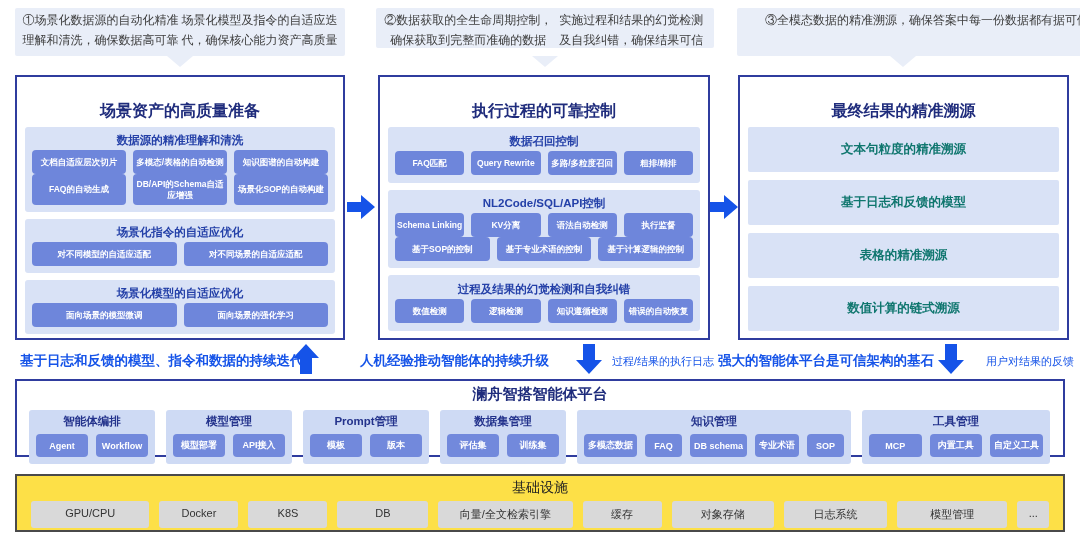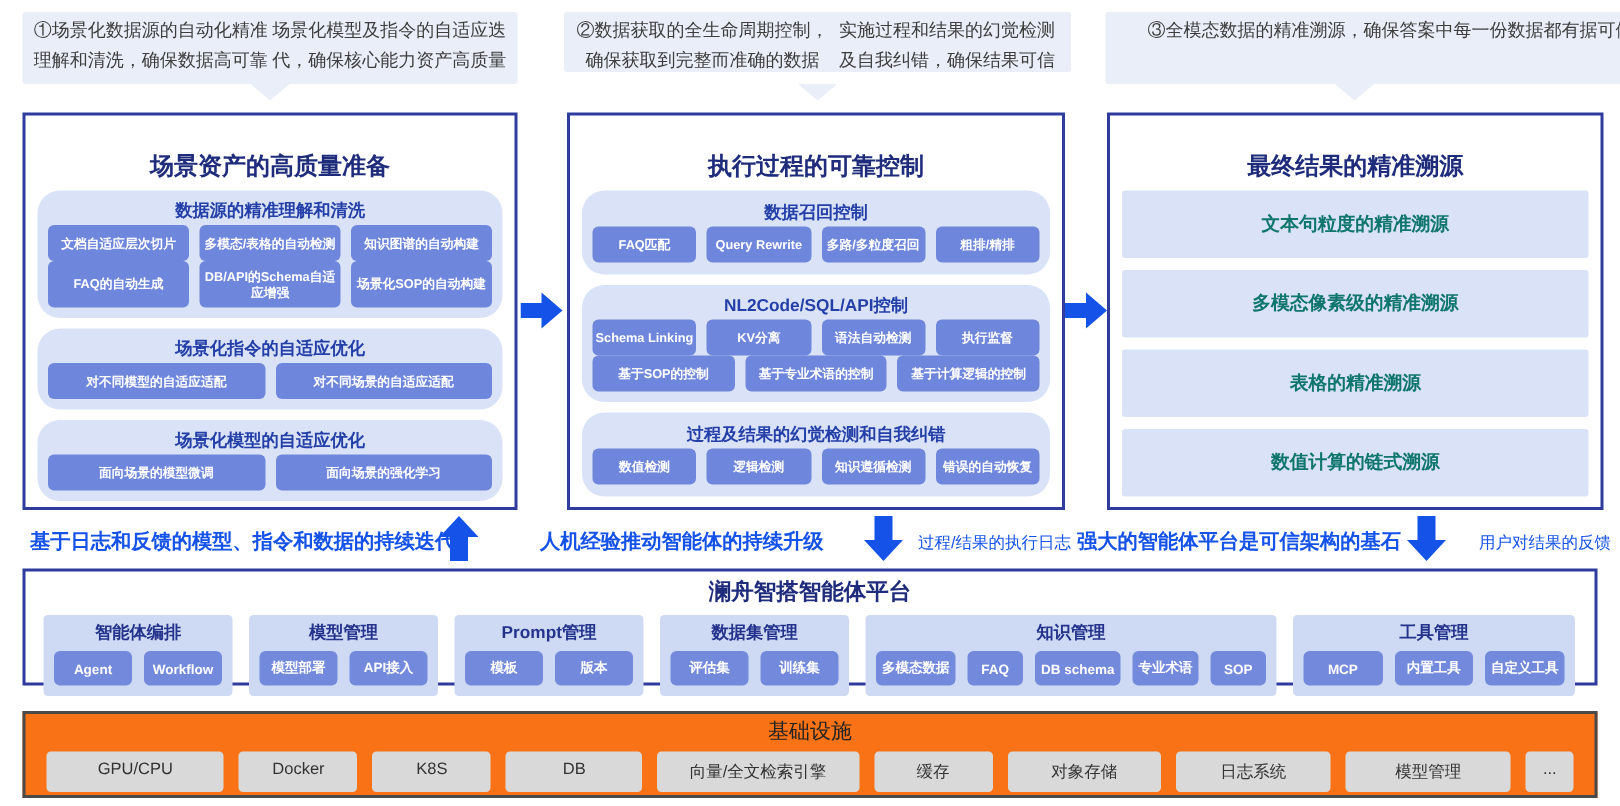--- a/index.html
+++ b/index.html
@@ -31,21 +31,21 @@
     display:flex; flex-direction:column;
   }
   .col1 { left:15px;  width:330px; }
   .col2 { left:378px; width:332px; }
   .col3 { left:738px; width:331px; }
   .col-title {
     text-align:center; color:#1F2C7C; font-weight:bold;
     font-size:16px; padding:3px 0 5px; flex:0 0 auto;
   }
   .section {
-    background:#D9E2F6; border-radius:15px; padding:4px 7px 7px;
+    background:#D9E2F6; border-radius:3px; padding:4px 7px 7px;
     margin-bottom:7px; flex:1; display:flex; flex-direction:column;
     justify-content:space-evenly;
   }
   .section:last-child { margin-bottom:0; }
   .section-title {
     text-align:center; color:#2440A8; font-weight:bold; font-size:11.5px;
     padding:2px 0;
   }
   .btn-row { display:flex; gap:7px; }
   .btn {
@@ -82,21 +82,21 @@
   .group-btns { display:flex; gap:8px; justify-content:center; flex:1; }
   .gbtn {
     background:#7289DC; color:#fff; font-size:9px; font-weight:bold;
     border-radius:4px; flex:1; display:flex; align-items:center; justify-content:center;
     padding:5px 4px; white-space:nowrap;
   }
 
   
   .infra {
     position:absolute; left:15px; top:474px; width:1050px; height:58px;
-    border:2px solid #4a4a4a; background:#f97316;
+    border:2px solid #4a4a4a; background:#fde047;
   }
   .infra-title { text-align:center; color:#222; font-size:14px; margin-top:3px; }
   .infra-items { display:flex; gap:10px; padding:4px 14px 0; }
   .ibtn {
     background:#D9D9D9; color:#333; font-size:11px; text-align:center;
     padding:6px 0; border-radius:3px; white-space:nowrap;
   }
 </style>
 </head>
 <body>
@@ -190,21 +190,21 @@
   </div>
 
   <svg class="abs" style="left:710px; top:193px;" width="29" height="28">
     <polygon points="0,9 14,9 14,2 28,14 14,26 14,19 0,19" fill="#1553E8"></polygon>
   </svg>
 
   <div class="col col3">
     <div class="col-title">最终结果的精准溯源</div>
     <div class="trace-list">
       <div class="trace-item">文本句粒度的精准溯源</div>
-      <div class="trace-item">多模态像素级的精准溯源</div>
+      <div class="trace-item">基于日志和反馈的模型</div>
       <div class="trace-item">表格的精准溯源</div>
       <div class="trace-item">数值计算的链式溯源</div>
     </div>
   </div>
 
   <div class="fb-text" style="left:20px;">基于日志和反馈的模型、指令和数据的持续迭代</div>
   <svg class="abs" style="left:293px; top:344px;" width="26" height="30">
     <polygon points="13,0 26,14 19,14 19,30 7,30 7,14 0,14" fill="#1553E8"></polygon>
   </svg>
   <div class="fb-text" style="left:360px;">人机经验推动智能体的持续升级</div>

